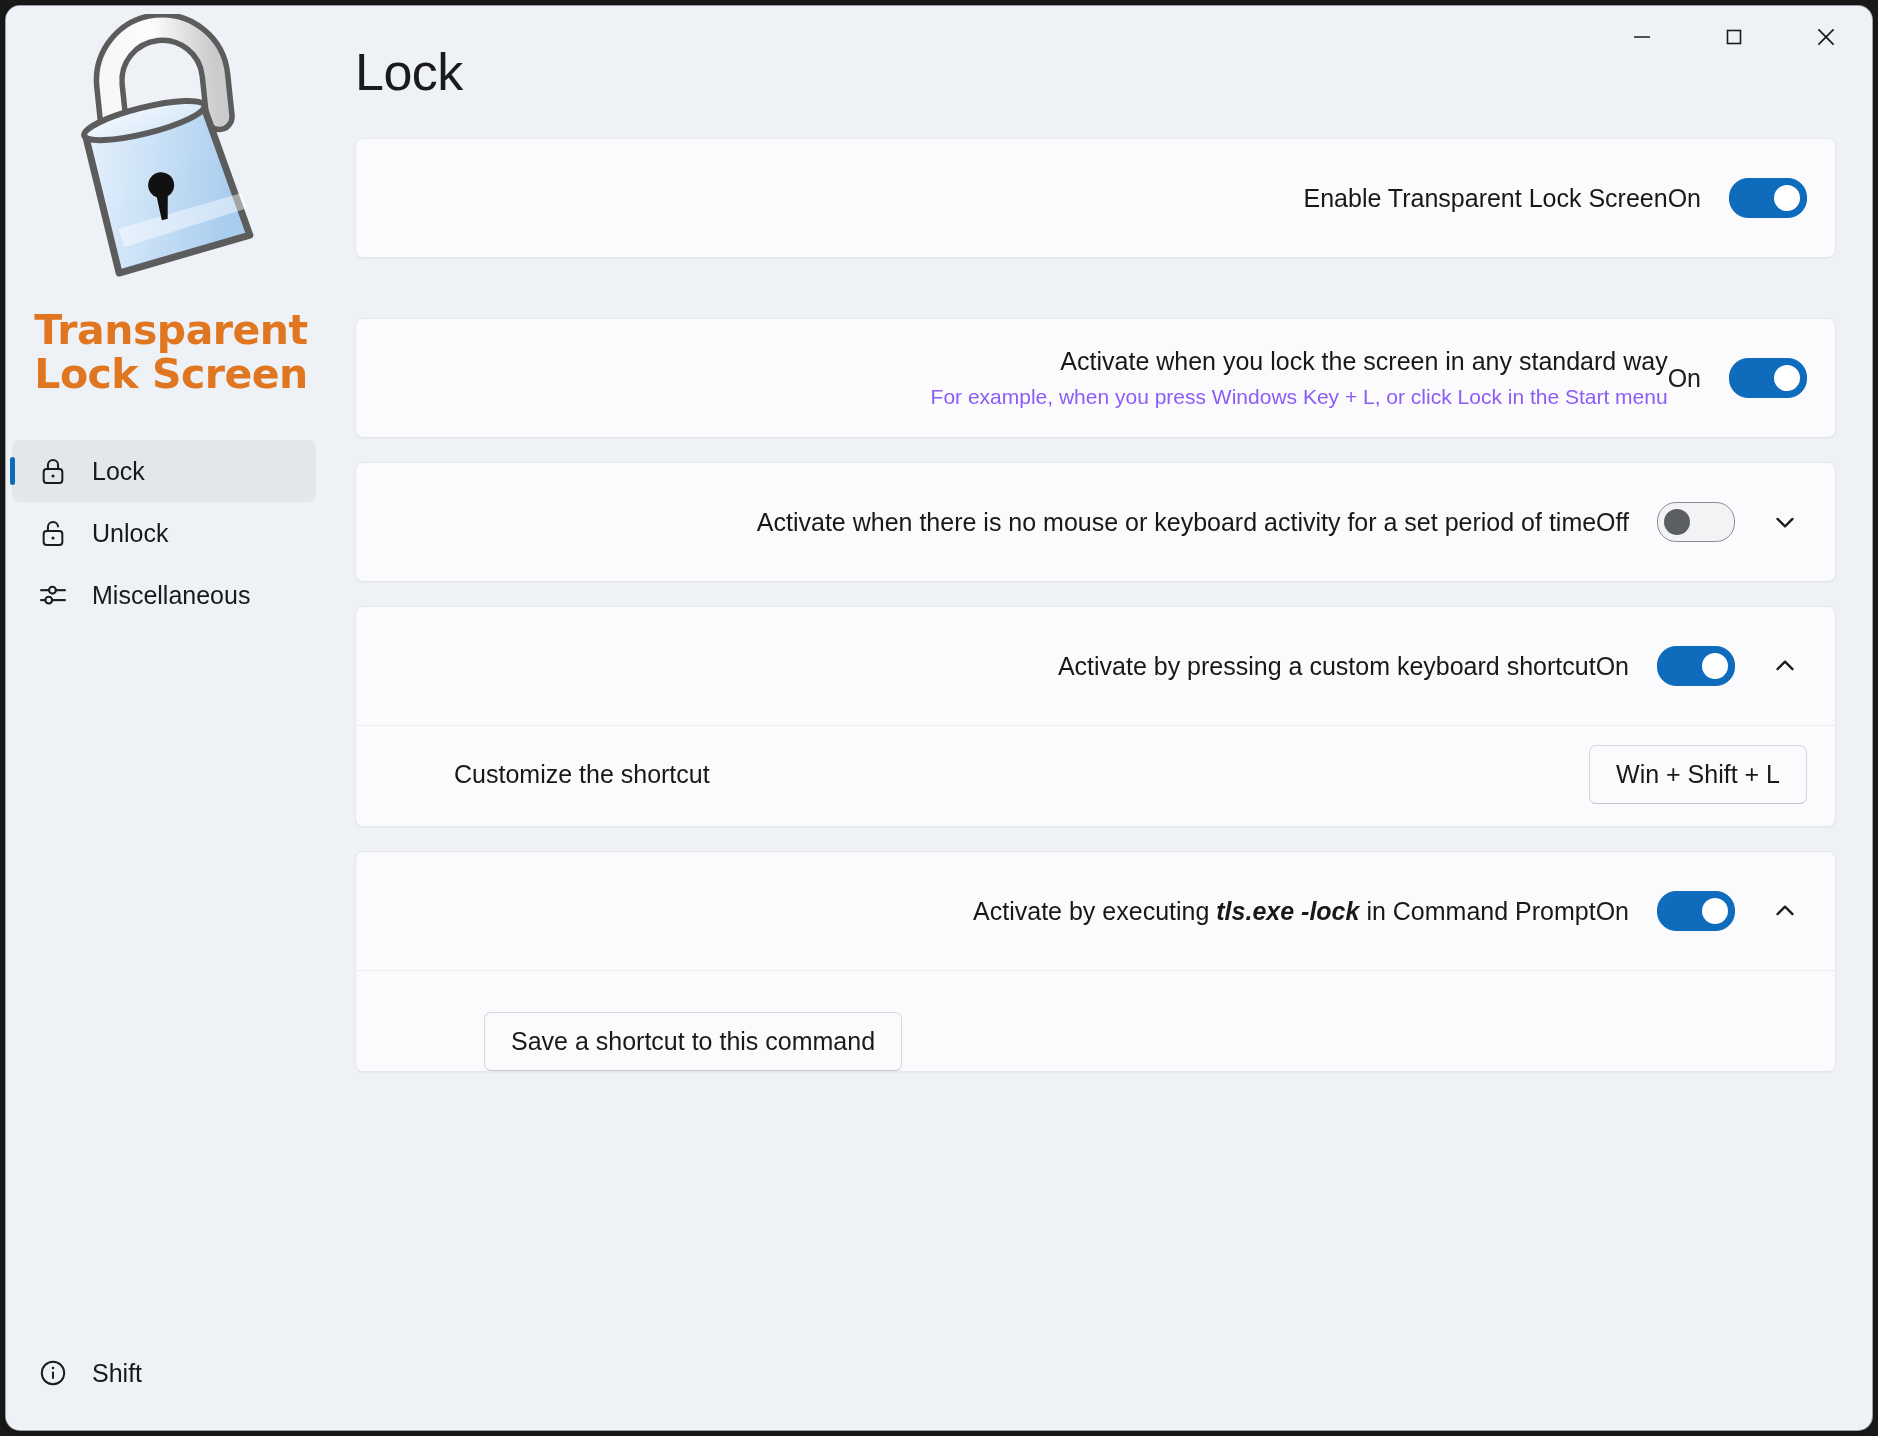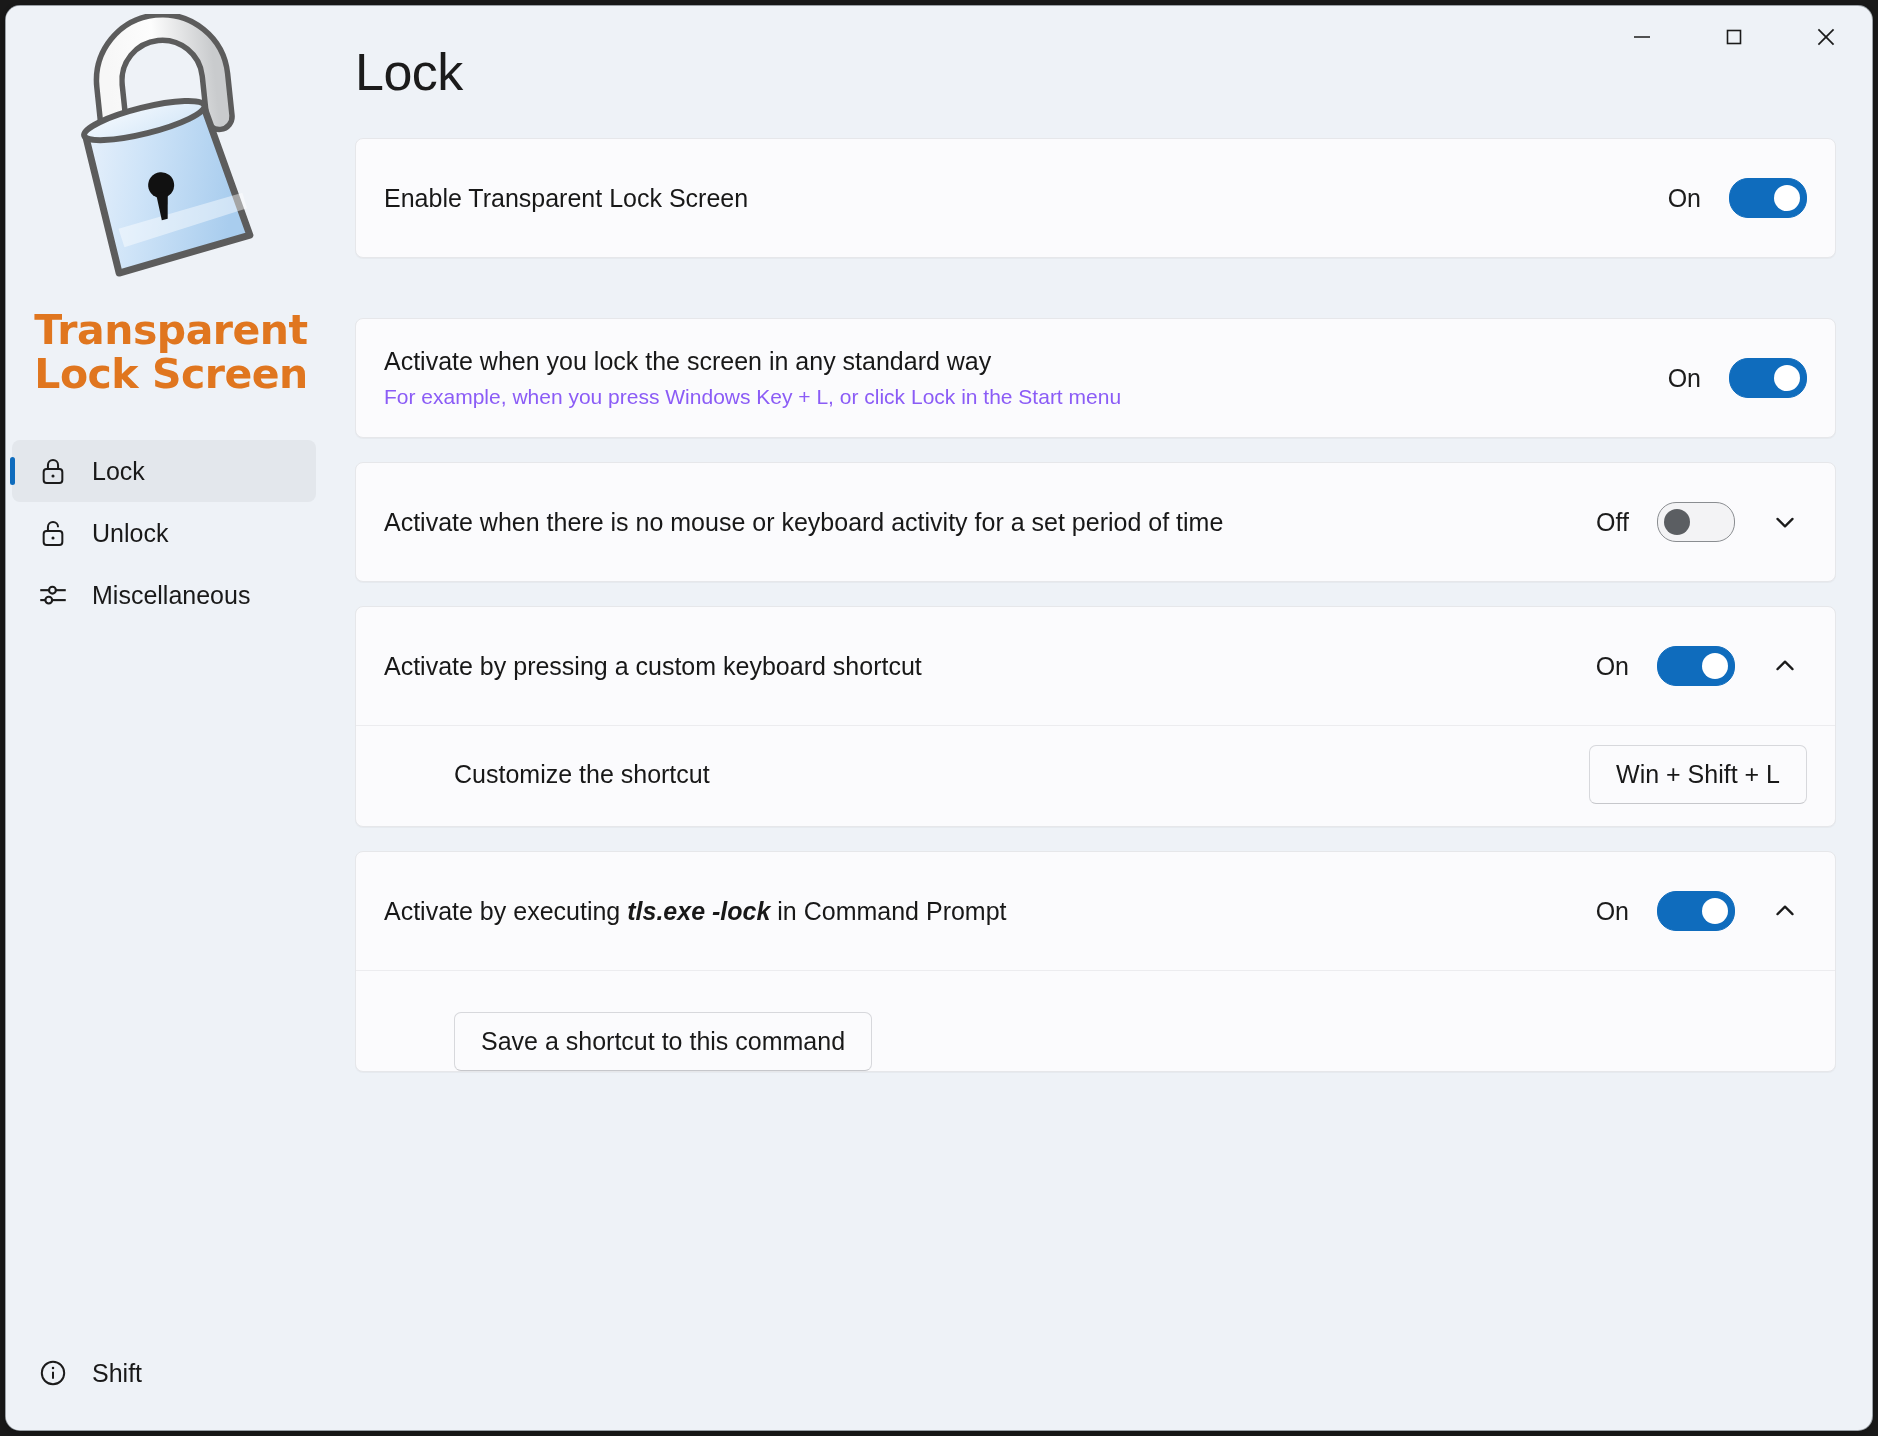--- a/index.html
+++ b/index.html
@@ -152,21 +152,21 @@
   }
   .card.group { padding: 0; }
 
   .row {
     display: flex;
     align-items: center;
     min-height: 74px;
     padding: 0 28px 0 28px;
   }
   .row.tall { min-height: 118px; }
-  .row-text { flex: 1; min-width: 0; }
+  .row-text { flex: 1; min-width: 0; text-align: right; }
   .row-title {
     font-size: 25px;
     color: #181818;
     line-height: 30px;
   }
   .row-title em {
     font-style: italic;
     font-weight: bold;
   }
   .row-sub {
@@ -236,20 +236,21 @@
     background: #fbfbfd;
     border: 1px solid #d7d8dc;
     border-bottom-color: #c6c7cb;
     border-radius: 7px;
     font-size: 25px;
     color: #191919;
     padding: 14px 26px;
     font-family: "Liberation Sans", sans-serif;
     cursor: default;
     white-space: nowrap;
+    margin-left: 30px;
   }
   .shortcut-btn { min-width: 200px; text-align: center; }
   .sub-row-inner {
     display: flex;
     align-items: center;
     min-height: 96px;
     padding: 0 28px 4px 98px;
   }
   .sub-label {
     font-size: 25px;

